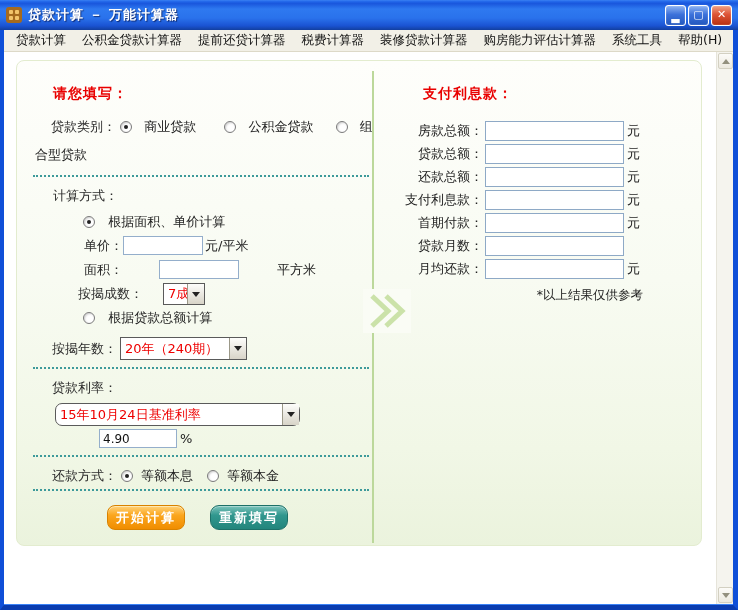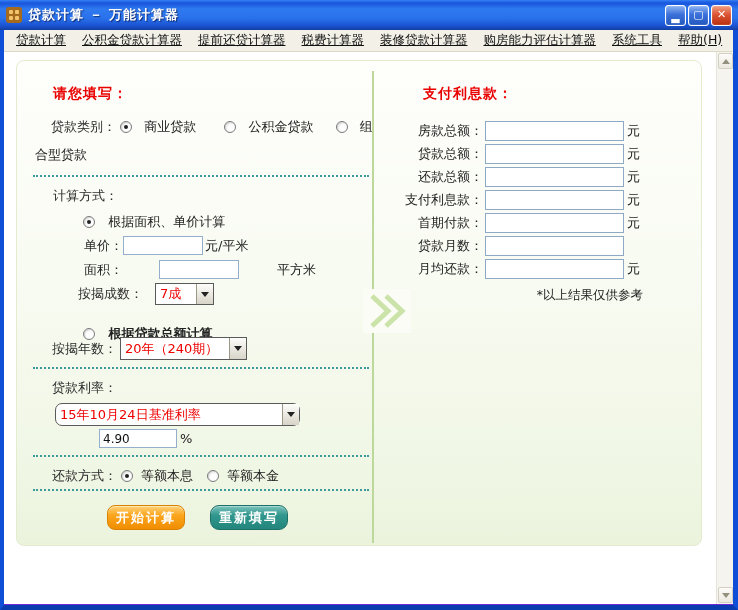--- a/index.html
+++ b/index.html
@@ -1,40 +1,40 @@
 <!DOCTYPE html>
 <html><head>
 <meta charset="utf-8">
 <style>
   * { margin:0; padding:0; box-sizing:border-box; }
   html,body { width:738px; height:610px; }
   body { font-family:"DejaVu Sans","Liberation Sans",sans-serif; font-size:13px; color:#222; }
 
-  .window { position:relative; width:738px; height:610px; background:#6d28d9;
+  .window { position:relative; width:738px; height:610px; background:#3b82f6;
     border-left:4px solid #0f4fd8; border-right:5px solid #0f4fd8; border-bottom:5px solid #0a3cb0; }
 
   
   .titlebar { height:30px; margin:-0px -5px 0 -4px;
     background:linear-gradient(180deg,#3a81f3 0%,#2064e8 6%,#1a57dd 12%,#2e79f0 30%,#2a72ec 60%,#1a53d2 86%,#123f9f 100%);
     display:flex; align-items:center; padding:0 6px; }
   .app-icon { width:16px; height:16px; margin-right:6px; background:#a56a1e; border-radius:3px;
     display:grid; grid-template-columns:1fr 1fr; grid-template-rows:1fr 1fr; gap:2px; padding:3px; }
   .app-icon i { background:#f2c36a; border-radius:1px; }
   .title-text { color:#fff; font-weight:bold; font-size:13px; text-shadow:1px 1px 1px rgba(0,0,40,.6); letter-spacing:1px; }
   .tb-btns { margin-left:auto; display:flex; gap:2px; }
   .tb-btn { width:21px; height:21px; border:1px solid #fff; border-radius:3px; color:#fff;
     font-size:11px; line-height:18px; text-align:center; font-weight:bold; cursor:default;
     background:linear-gradient(180deg,#8db3f2 0%,#3c71da 45%,#2257be 100%); box-shadow:inset 0 0 1px #fff; }
   .tb-btn.close { background:linear-gradient(180deg,#f0a183 0%,#dd5436 45%,#b8300f 100%); }
   .tb-btn.min span { display:block; margin-top:6px; }
 
   
   .menubar { height:22px; background:#f2f0e7; border-bottom:1px solid #ddd9c8;
     display:flex; align-items:center; padding-left:4px; font-size:12.5px; color:#111; }
-  .menu-item { padding:2px 8px; white-space:nowrap;text-decoration:underline; }
+  .menu-item { padding:2px 8px; white-space:nowrap; }
 
   
   .content { position:relative; width:729px; height:552px; background:#fff; overflow:hidden; }
 
   .panel { position:absolute; left:12px; top:8px; width:686px; height:486px; border-radius:8px;
     border:1px solid #e3eccf;
     background:linear-gradient(180deg,#fefefb 0%,#f8fbf2 45%,#f1f7e6 80%,#ebf3dd 100%); }
 
   .v-divider { position:absolute; left:355px; top:10px; width:2px; height:472px; background:#bcd89b; }
   .chevron-wrap { position:absolute; left:346px; top:228px; width:48px; height:44px; background:#fafcf5;
@@ -148,29 +148,29 @@
       </div>
 
       <div class="abs" style="left:56px; top:199px; display:flex; align-items:center;gap:36px;">
         <span class="lbl" style="width:50px; text-align:right;">面积：</span>
         <input class="tinput" style="width: 80px;" value="">
         <span style="margin-left:2px;">平方米</span>
       </div>
 
       <div class="abs" style="left:61px; top:222px; display:flex; align-items:center;">
         <span class="lbl">按揭成数：</span>
-        <span class="combo" style="width:59px; margin-left:12px;">
+        <span class="combo" style="width:42px; margin-left:20px;">
           <span class="val">7成</span>
           <span class="btn">
               <b></b>
             </span>
         </span>
       </div>
 
-      <div class="abs" style="left:66px; top:264px;font-weight:bold;">
+      <div class="abs" style="left:66px; top:248px;">
         <span class="radio"></span>
         <span style="margin-left:9px;">根据贷款总额计算</span>
       </div>
 
       <div class="abs" style="left:35px; top:276px; display:flex; align-items:center;">
         <span class="lbl">按揭年数：</span>
         <span class="combo" style="width:127px; height:23px; margin-left:3px;">
           <span class="val">20年（240期）</span>
           <span class="btn">
               <b></b>

